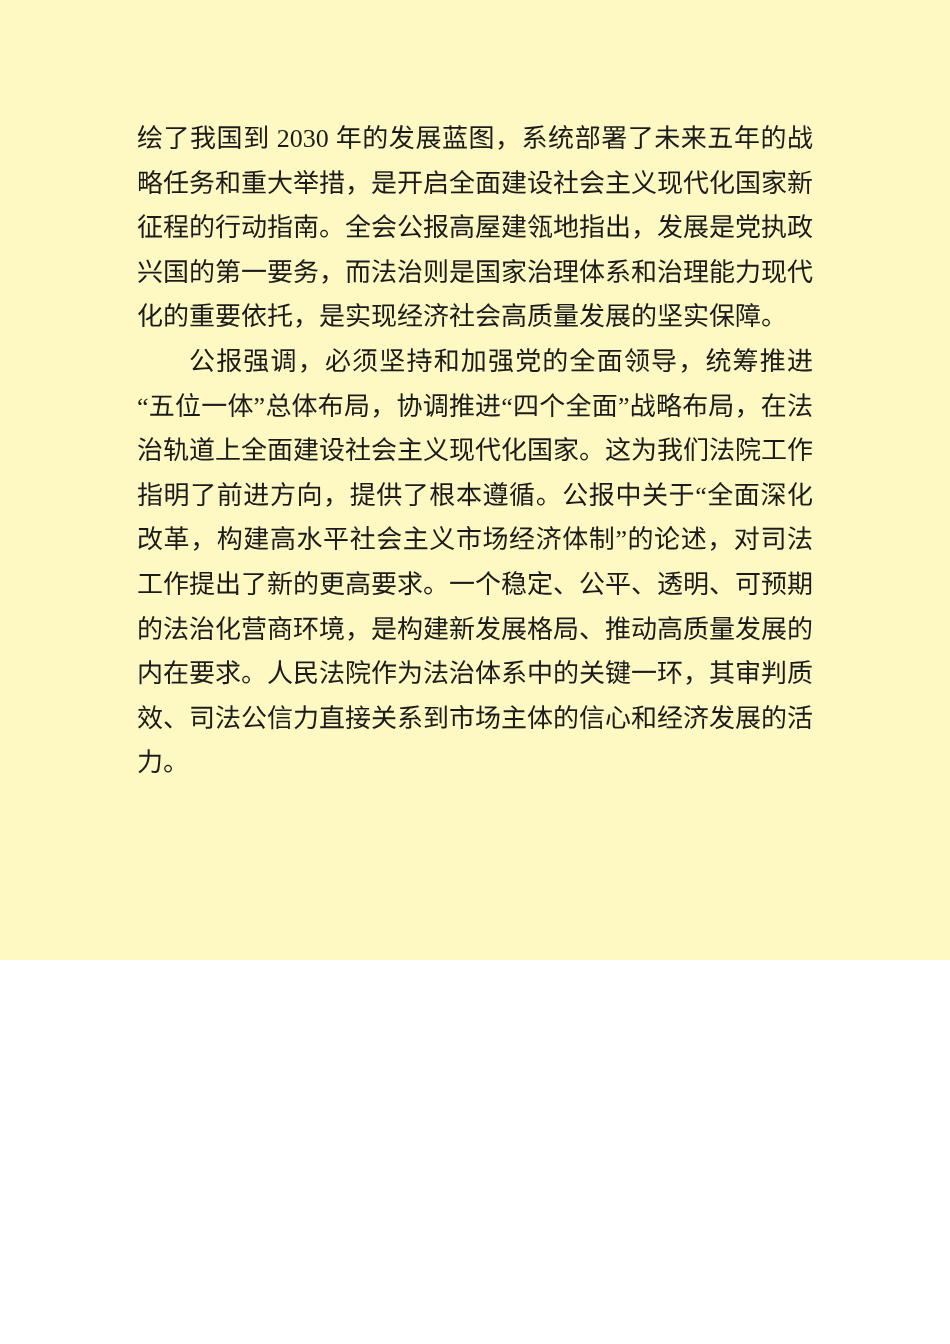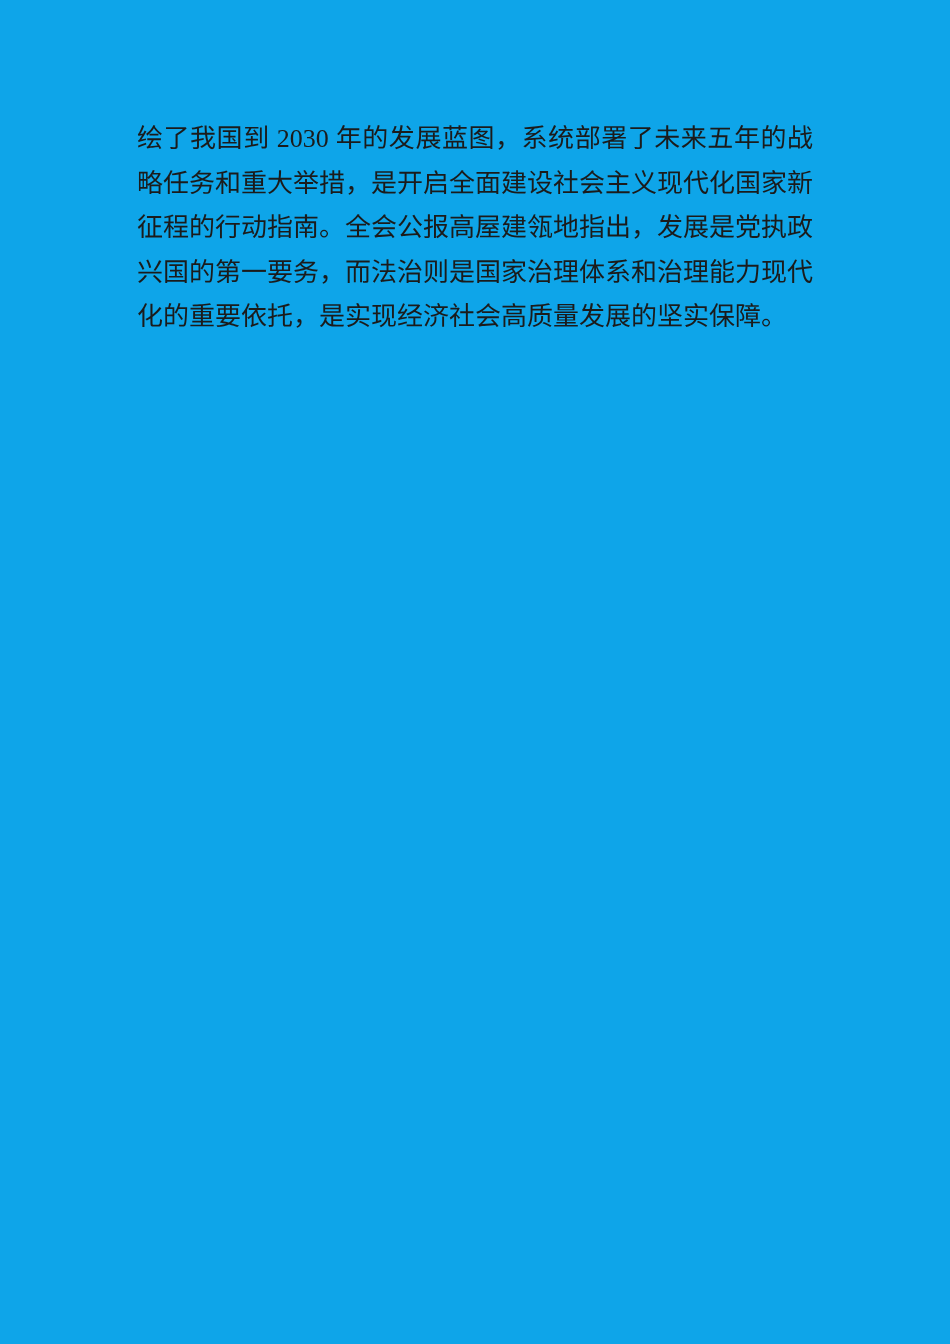--- a/index.html
+++ b/index.html
@@ -4,22 +4,22 @@
 <style>
   html, body {
     margin: 0;
     padding: 0;
     background: #ffffff;
   }
   .page {
     position: relative;
     box-sizing: border-box;
     width: 950px;
-    height: 1344px;
-    background: #0ea5e9;
+    height: 960px;
+    background: #fef9c3;
     padding: 117px 137px 0 137px;
     overflow: hidden;
   }
   .doc-body p {
     margin: 0;
     padding: 0;
     font-family: "Liberation Serif", "DejaVu Serif", serif;
     font-size: 26px;
     line-height: 44.6px;
     color: #1b1b1b;
@@ -31,14 +31,15 @@
   .doc-body p.indent {
     text-indent: 2em;
   }
 </style>
 </head>
 <body>
 
 <div class="page">
   <div class="doc-body">
     <p>绘了我国到 2030 年的发展蓝图，系统部署了未来五年的战略任务和重大举措，是开启全面建设社会主义现代化国家新征程的行动指南。全会公报高屋建瓴地指出，发展是党执政兴国的第一要务，而法治则是国家治理体系和治理能力现代化的重要依托，是实现经济社会高质量发展的坚实保障。</p>
+    <p class="indent">公报强调，必须坚持和加强党的全面领导，统筹推进“五位一体”总体布局，协调推进“四个全面”战略布局，在法治轨道上全面建设社会主义现代化国家。这为我们法院工作指明了前进方向，提供了根本遵循。公报中关于“全面深化改革，构建高水平社会主义市场经济体制”的论述，对司法工作提出了新的更高要求。一个稳定、公平、透明、可预期的法治化营商环境，是构建新发展格局、推动高质量发展的内在要求。人民法院作为法治体系中的关键一环，其审判质效、司法公信力直接关系到市场主体的信心和经济发展的活力。</p>
   </div>
 </div>
 
 </body></html>

